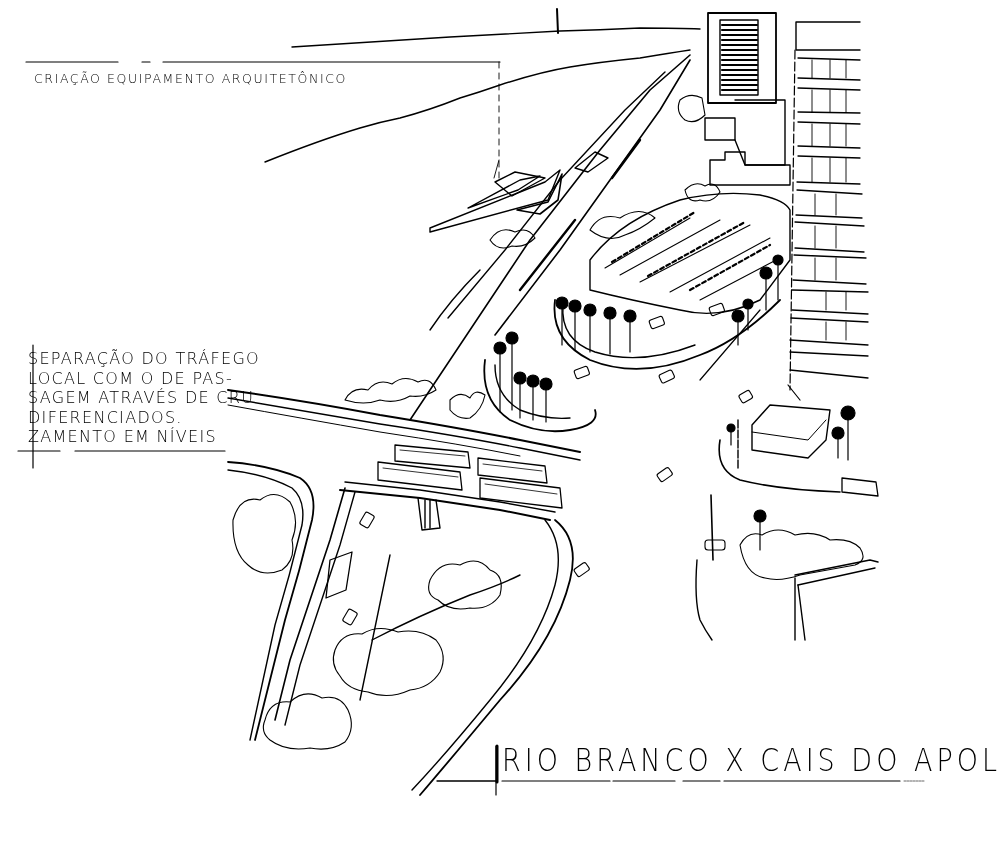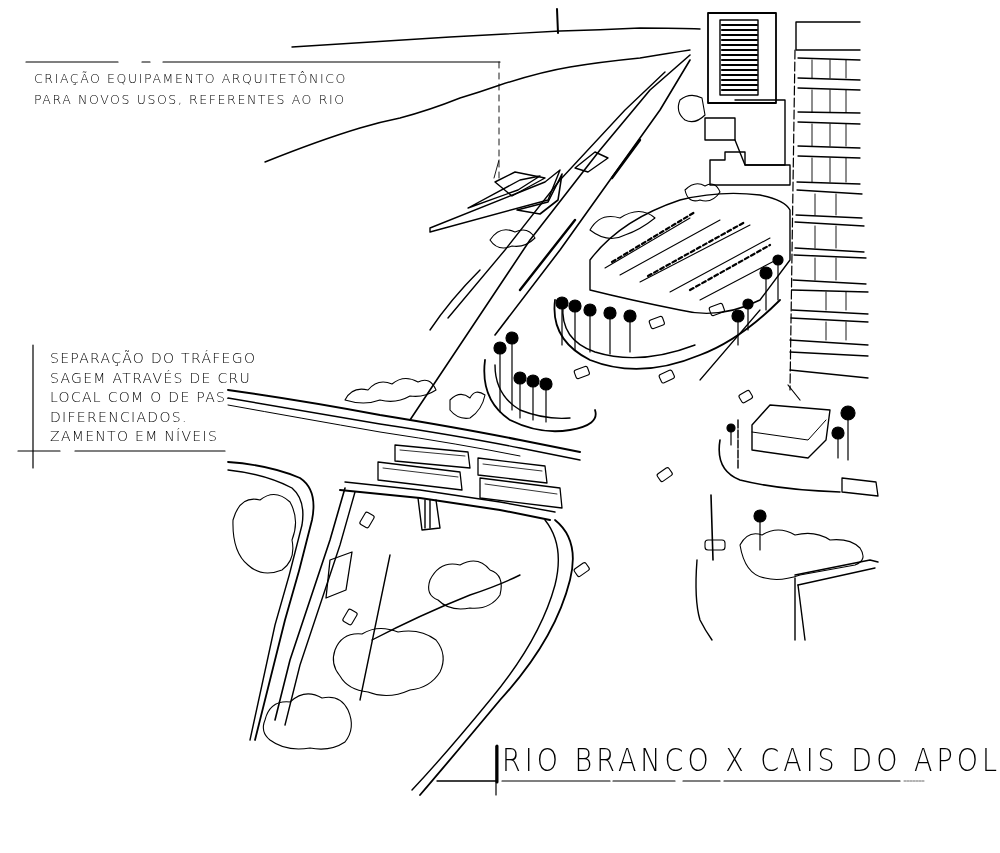--- a/index.html
+++ b/index.html
@@ -4,21 +4,21 @@
 <style>
   html, body { margin:0; padding:0; background:#ffffff; }
   body { width:1000px; height:853px; position:relative; overflow:hidden;
          font-family:"DejaVu Sans", sans-serif; color:#000; }
   .sheet { position:absolute; left:0; top:0; width:816px; height:853px; }
   svg.drawing { position:absolute; left:0; top:0; }
   .note { position:absolute; font-family:"DejaVu Sans", sans-serif;
           font-size:12.5px; letter-spacing:1.6px; line-height:21px;
           text-transform:uppercase; font-weight:300; white-space:nowrap; }
   .note1 { left:34px; top:68px; }
-  .note2 { left:50px; top:349px; line-height:19.5px; font-size:14px; letter-spacing:1.3px; }
+  .note2 { left:28px; top:349px; line-height:19.5px; font-size:16px; letter-spacing:1.3px; }
   .title { position:absolute; left:502px; top:742px; font-family:"DejaVu Sans", sans-serif;
            font-size:27px; letter-spacing:4px; font-weight:300; white-space:nowrap;
            transform:scaleY(1.15); transform-origin:left top; }
   .line { display:block; }
 </style>
 </head>
 <body>
 
 <div class="sheet">
 
@@ -301,25 +301,24 @@
       <line x1="502" y1="781" x2="610" y2="781" stroke-width="1.2"></line>
       <line x1="613" y1="781" x2="675" y2="781" stroke-width="1.2"></line>
       <line x1="683" y1="781" x2="720" y2="781" stroke-width="1.2"></line>
       <line x1="724" y1="781" x2="900" y2="781" stroke-width="1.2"></line>
       <line x1="904" y1="781" x2="924" y2="781" stroke-width="0.6" stroke-dasharray="2 1"></line>
     </g>
   </svg>
 
   <div class="note note1">
     <span class="line">Criação equipamento arquitetônico</span>
-    <span class="line">para novos usos, referentes ao rio</span>
   </div>
 
   <div class="note note2">
     <span class="line">Separação do tráfego</span>
+    <span class="line">local com o de pas-</span>
     <span class="line">sagem através de cru</span>
-    <span class="line">local com o de pas-</span>
     <span class="line">diferenciados.</span>
     <span class="line">zamento em níveis</span>
   </div>
 
   <div class="title">RIO BRANCO X CAIS DO APOLO</div>
 </div>
 
 </body></html>

